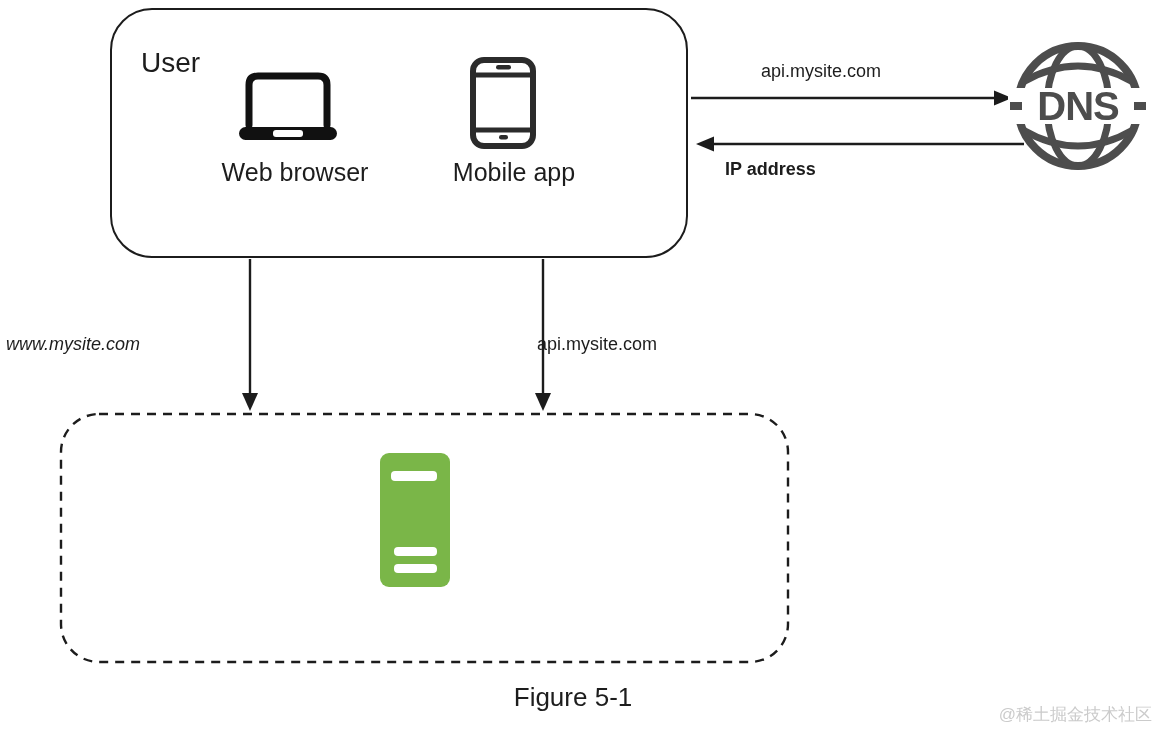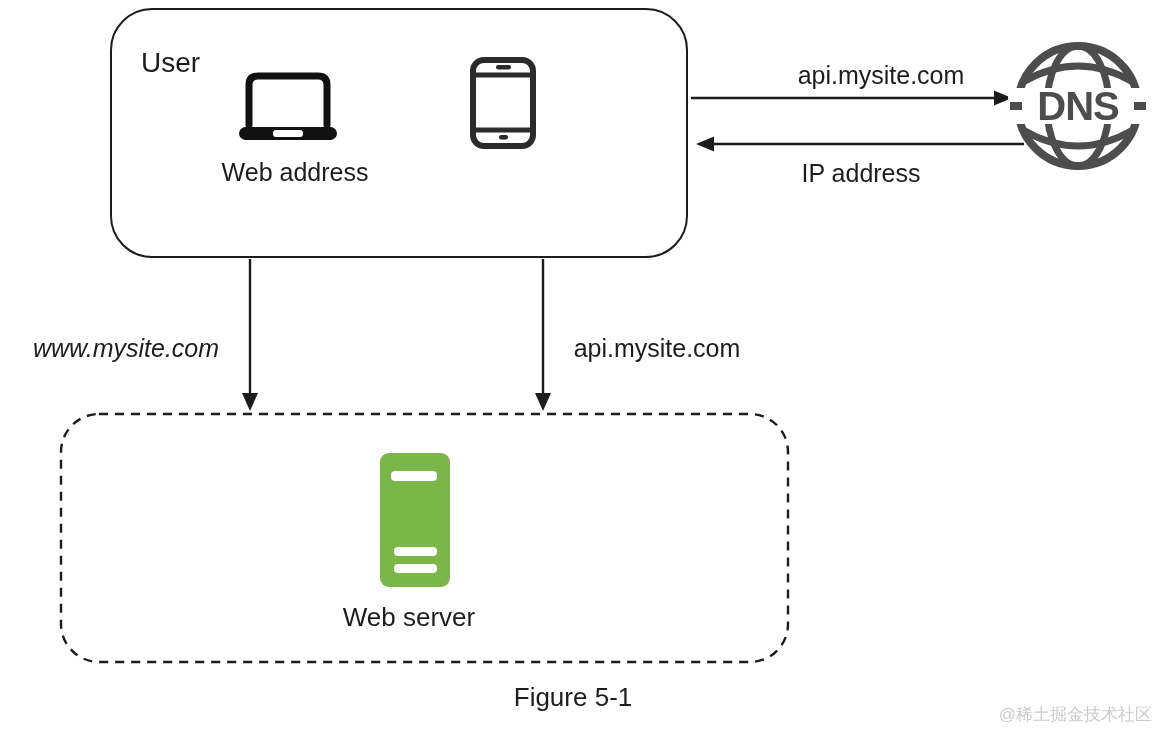--- a/index.html
+++ b/index.html
@@ -22,23 +22,23 @@
     border:2.5px solid #1c1c1c;border-radius:42px;
     background:#ffffff;box-sizing:border-box;
   }
   .user-title{left:141px;top:31px;font-size:28px;margin-top:16px;}
 
   .device-label{width:220px;text-align:center;font-size:25px;top:158px;}
   .label-web-browser{left:185px;}
   .label-mobile-app{left:404px;}
 
   
-  .flow-label{font-size:25px;width:240px;text-align:center;}
+  .flow-label{font-size:18px;width:240px;}
   .label-dns-request{left:761px;top:61px;}
-  .label-dns-response{left:741px;top:159px;}
+  .label-dns-response{left:725px;top:159px;font-weight:bold;}
   .label-www{left:6px;top:334px;font-style:italic;}
   .label-api-down{left:537px;top:334px;}
 
   
   .server-body{
     left:380px;top:453px;width:70px;height:134px;
     background:#7ab648;border-radius:9px;
   }
   .server-slot{position:absolute;background:#ffffff;border-radius:4px;}
   .slot-top{left:11px;top:18px;width:46px;height:10px;}
@@ -80,29 +80,30 @@
   </svg>
 
   <div class="abs user-box"></div>
   <div class="abs user-title">User</div>
 
   <svg class="abs" style="left:239px;top:72px;" width="98" height="70" viewBox="0 0 98 70">
     <path d="M10,53 V13 Q10,4 19,4 H79 Q88,4 88,13 V53" fill="none" stroke="#111111" stroke-width="7" stroke-linecap="round"></path>
     <rect x="0" y="55" width="98" height="13" rx="6.5" fill="#111111"></rect>
     <rect x="34" y="58" width="30" height="7" rx="3" fill="#ffffff"></rect>
   </svg>
-  <div class="abs device-label label-web-browser">Web address</div>
+  <div class="abs device-label label-web-browser">Web browser</div>
 
   <svg class="abs" style="left:470px;top:57px;" width="66" height="92" viewBox="0 0 66 92">
     <rect x="3" y="3" width="60" height="86" rx="11" fill="#ffffff" stroke="#2b2b2b" stroke-width="6"></rect>
     <line x1="4" y1="18" x2="62" y2="18" stroke="#2b2b2b" stroke-width="5"></line>
     <line x1="4" y1="73" x2="62" y2="73" stroke="#2b2b2b" stroke-width="5"></line>
     <rect x="26" y="8" width="15" height="4.5" rx="2.2" fill="#2b2b2b"></rect>
     <rect x="29" y="78" width="9" height="4.5" rx="2.2" fill="#2b2b2b"></rect>
   </svg>
+  <div class="abs device-label label-mobile-app">Mobile app</div>
 
   <svg class="abs" style="left:1008px;top:36px;" width="140" height="140" viewBox="0 0 140 140">
     <circle cx="70" cy="70" r="60" fill="#ffffff" stroke="#4d4d4d" stroke-width="8"></circle>
     <ellipse cx="70" cy="70" rx="31" ry="60" fill="none" stroke="#4d4d4d" stroke-width="7"></ellipse>
     <path d="M15,46 Q70,14 125,46" fill="none" stroke="#4d4d4d" stroke-width="7"></path>
     <path d="M15,94 Q70,126 125,94" fill="none" stroke="#4d4d4d" stroke-width="7"></path>
     <rect x="-2" y="52" width="144" height="36" fill="#ffffff"></rect>
     <rect x="2" y="66" width="12" height="8" fill="#4d4d4d"></rect>
     <rect x="126" y="66" width="12" height="8" fill="#4d4d4d"></rect>
     <text x="70" y="84" text-anchor="middle" font-family="Liberation Sans, sans-serif" font-size="40" font-weight="bold" letter-spacing="-1" fill="#4d4d4d">DNS</text>
@@ -112,18 +113,17 @@
   <div class="abs flow-label label-dns-response">IP address</div>
 
   <div class="abs flow-label label-www">www.mysite.com</div>
   <div class="abs flow-label label-api-down">api.mysite.com</div>
 
   <div class="abs server-body">
     <div class="server-slot slot-top"></div>
     <div class="server-slot slot-mid"></div>
     <div class="server-slot slot-bottom"></div>
   </div>
-  <div class="abs label-web-server">Web server</div>
 
   <div class="abs figure-caption">Figure 5-1</div>
   <div class="abs watermark">@稀土掘金技术社区</div>
 
 </div>
 
 </body></html>

